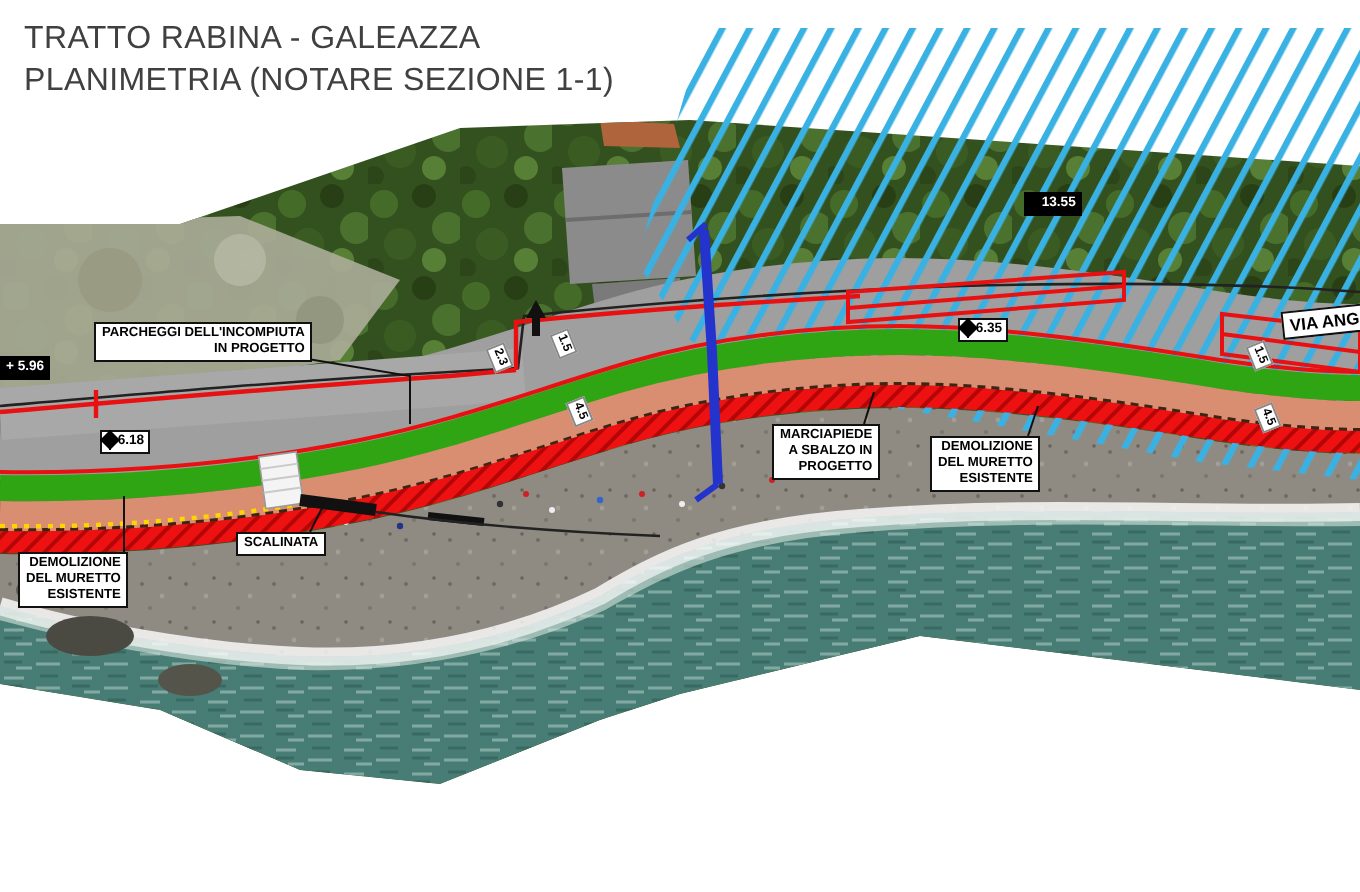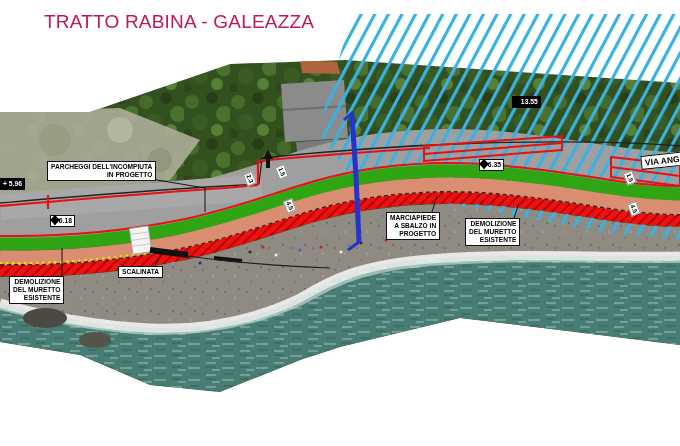--- a/index.html
+++ b/index.html
@@ -7,22 +7,22 @@
     --c-blue:#2333cc; --c-yellow:#ffd400; --c-ink:#1a1a1a;
   }
   html,body{margin:0;padding:0;}
   body{
     width:680px;height:446px;background:#ffffff;position:relative;overflow:hidden;
     font-family:"Liberation Sans", sans-serif;color:var(--c-ink);
   }
   #stage{position:absolute;inset:0;}
   svg{position:absolute;left:0;top:0;}
   .title{
-    position:absolute;left:44px;top:10px;font-size:19px;line-height:1.3;
-    letter-spacing:.2px;color:#be185d;white-space:nowrap;
+    position:absolute;left:12px;top:10px;font-size:16px;line-height:1.3;
+    letter-spacing:.2px;color:#404040;white-space:nowrap;
   }
   .ann{
     position:absolute;background:#fff;border:1.4px solid #111;
     font-size:6.6px;font-weight:bold;line-height:1.22;padding:1px 3px;
     text-align:right;color:#000;
   }
   .ann div{white-space:nowrap;}
   .ann.center{text-align:center;}
   .elev{position:absolute;display:flex;align-items:center;gap:1px;}
   .elev .box{
@@ -186,20 +186,21 @@
     <path class="leader" d="M145,178 L205,188 L205,212"></path>
     <path class="leader" d="M62,276 L62,248"></path>
     <path class="leader" d="M155,266 L163,250"></path>
     <path class="leader" d="M432,212 L437,196"></path>
     <path class="leader" d="M514,218 L519,203"></path>
   </g>
 </svg>
 
 <div class="title">
   <div>TRATTO RABINA - GALEAZZA</div>
+  <div>PLANIMETRIA (NOTARE SEZIONE 1-1)</div>
 </div>
 
 <div class="ann" style="left:47px;top:161px;">
   <div>PARCHEGGI DELL'INCOMPIUTA</div>
   <div>IN PROGETTO</div>
 </div>
 
 <div class="ann" style="left:9px;top:276px;">
   <div>DEMOLIZIONE</div>
   <div>DEL MURETTO</div>

